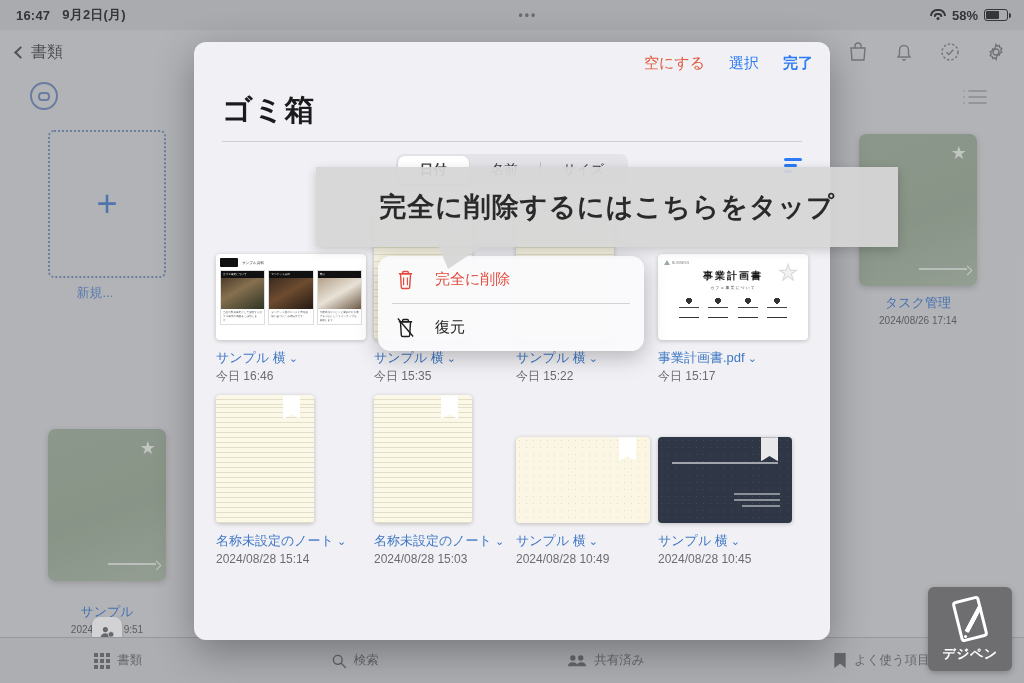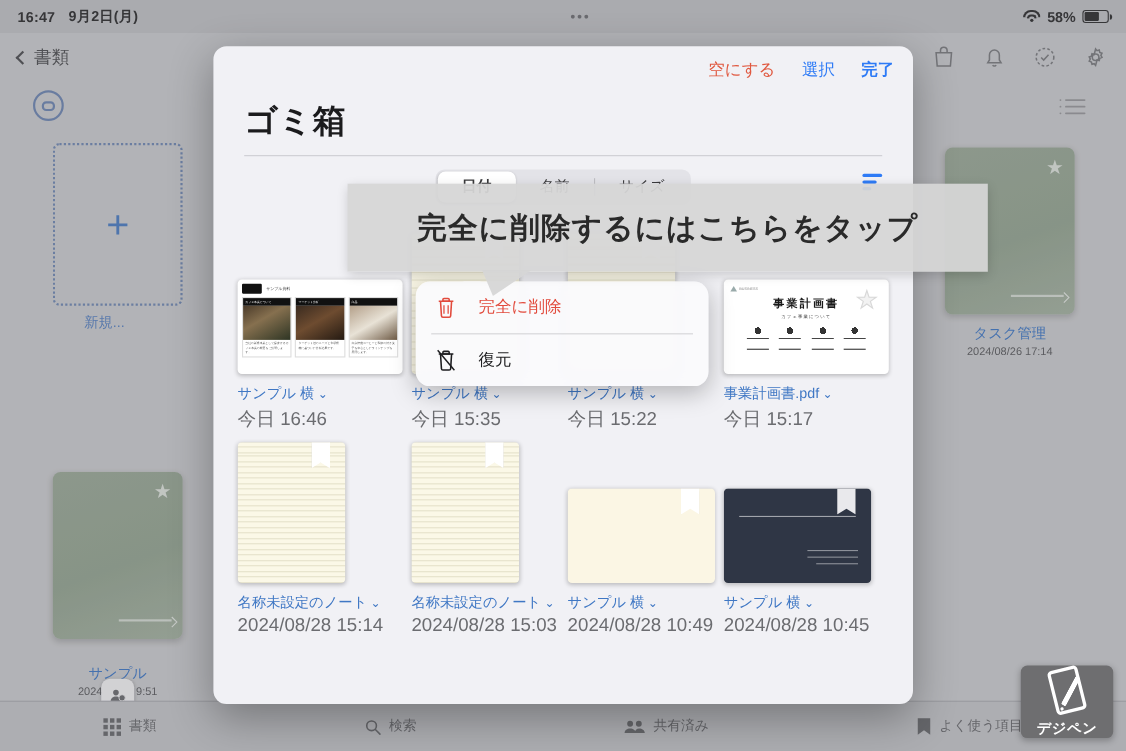--- a/index.html
+++ b/index.html
@@ -151,21 +151,21 @@
 
   .grid {
     display: grid; grid-template-columns: repeat(4, 1fr);
     gap: 10px 8px;
     padding: 26px 22px 0 22px;
   }
   .cell { display:flex; flex-direction:column; align-items:flex-start; }
   .thumb-area { height: 128px; display:flex; align-items:flex-end; justify-content:center; }
   .cell-name { margin-top: 10px; font-size: 13px; color: #3f77c4; text-align:center; line-height: 1.25; }
   .cell-name .caret { color:#3f77c4; font-size: 11px; margin-left: 3px;}
-  .cell-date { margin-top: 2px; font-size: 17px; color: #6b6c70; }
+  .cell-date { margin-top: 2px; font-size: 12px; color: #6b6c70; }
 
   
   .th { border-radius: 4px; box-shadow: 0 1px 4px rgba(0,0,0,.22); position:relative; overflow:hidden; background:#fff; }
   .th-slide { width: 150px; height: 86px; background:#fff; padding: 4px;}
   .slide-head { display:flex; align-items:center; gap:4px; margin-bottom: 3px;}
   .slide-head .blk { width: 18px; height: 9px; background:#111; border-radius:1px;}
   .slide-head .tt { font-size: 3.6px; color:#333; }
   .slide-row { display:flex; gap: 3px;}
   .mini { width: 46px; background:#fff; border:0.5px solid #ddd;}
   .mini .img { height: 31px; }
@@ -239,21 +239,21 @@
     font-family: "DejaVu Sans", sans-serif;
   }
   #callout .tail {
     position:absolute; bottom: -22px; left: 122px; width: 46px; height: 24px;
     background: rgba(214,214,214,0.94);
     clip-path: polygon(0 0, 100% 0, 22% 100%);
   }
 
   
   #watermark {
-    position:absolute; right: 12px; bottom: 12px; width: 84px; height: 66px;
+    position:absolute; right: 12px; bottom: 12px; width: 84px; height: 84px;
     background: #6e6e70; border-radius: 6px;
     display:flex; flex-direction:column; align-items:center; justify-content:center; gap: 3px;
     box-shadow: 0 2px 6px rgba(0,0,0,.25);
   }
   #watermark .tabletpen { width: 40px; height: 46px; position: relative; }
   #watermark .tab-body {
     position:absolute; inset: 2px 6px; border: 3px solid #fff; border-radius: 4px;
     transform: rotate(-14deg);
   }
   #watermark .tab-dot { position:absolute; bottom: 4px; left: 14px; width:3px; height:3px; background:#fff; border-radius:50%;

